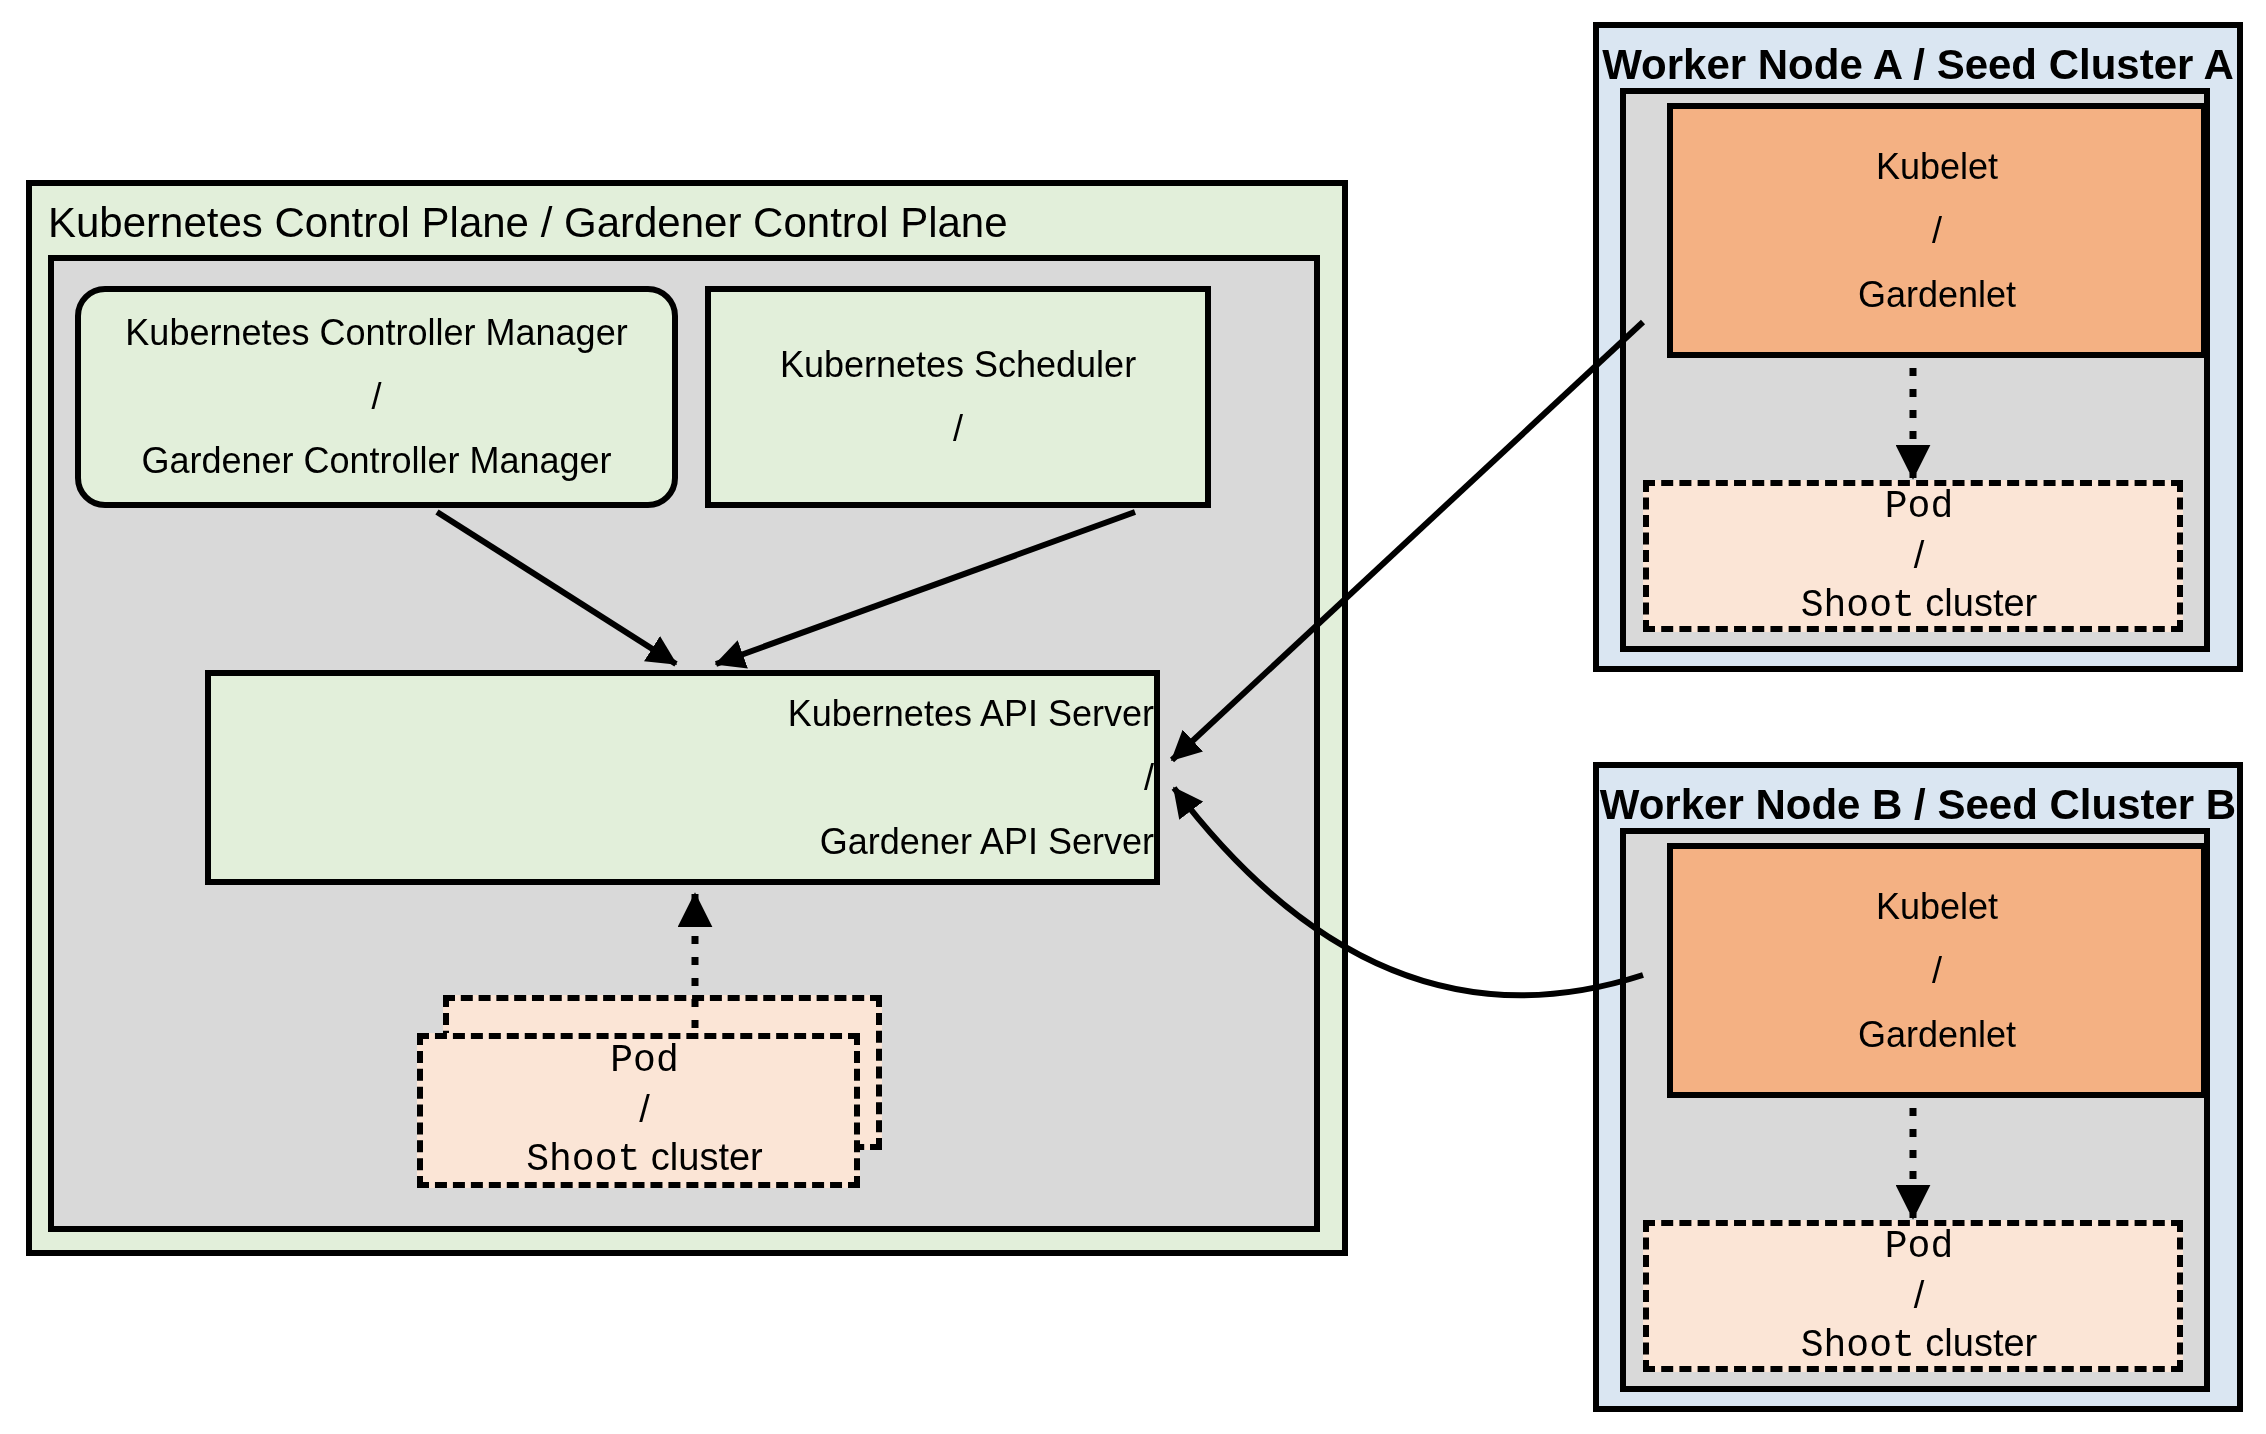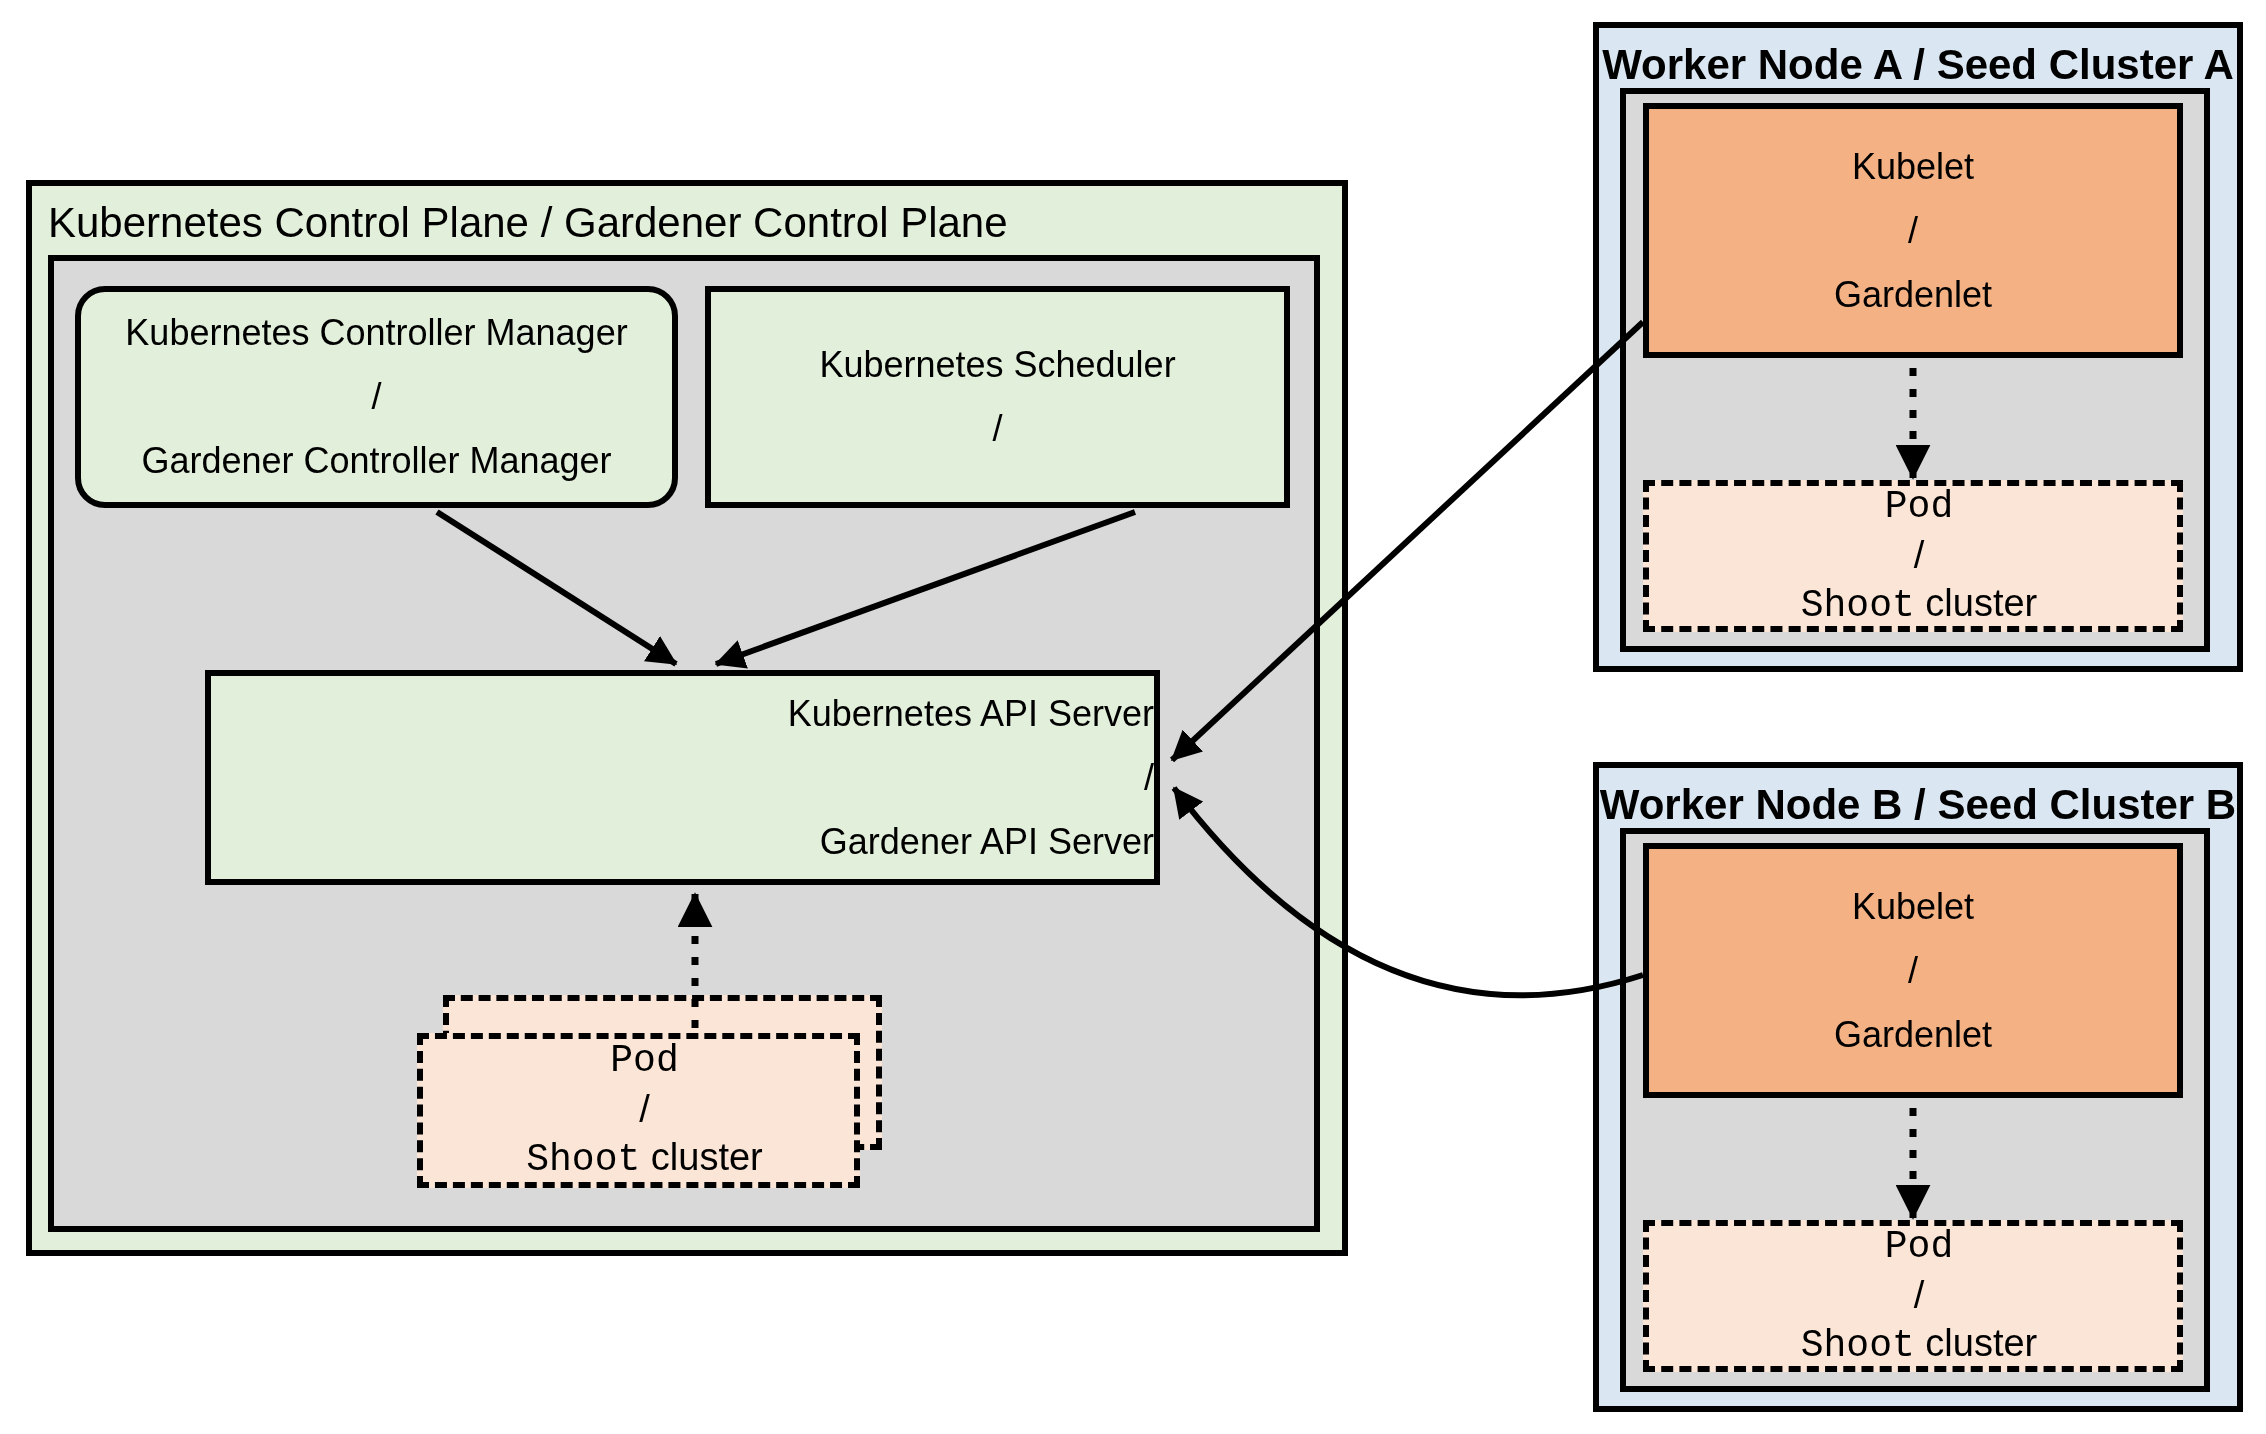--- a/index.html
+++ b/index.html
@@ -5,21 +5,21 @@
   html,body{margin:0;padding:0;}
   body{
     width:2266px;height:1434px;position:relative;background:#ffffff;
     font-family:"Liberation Sans", sans-serif;color:#000;overflow:hidden;
   }
   .abs{position:absolute;box-sizing:border-box;}
   .solid-border{border:6px solid #000;}
   .green-bg{background:#e2efda;}
   .gray-bg{background:#d9d9d9;}
   .blue-bg{background:#dae6f2;}
-  .orange-bg{background:#f4b183;}
+  .orange-bg{background:#f4b183;margin-left:24px;}
   .peach-bg{background:#fbe5d6;}
   .dashed-border{border:6px dashed #000;}
   .label-box{
     display:flex;flex-direction:column;align-items:center;justify-content:center;
     text-align:center;font-size:36px;line-height:64px;
   }
   .label-box .line{white-space:nowrap;}
   .bold{font-weight:400;}
   .mono{font-family:"Liberation Mono", monospace;}
   .pod-box{font-size:38px;line-height:48px;padding-left:12px;}
@@ -42,21 +42,21 @@
 </div>
 
 <div class="abs solid-border gray-bg" style="left:48px;top:255px;width:1272px;height:977px;"></div>
 
 <div class="abs solid-border green-bg label-box" style="left:75px;top:286px;width:603px;height:222px;border-radius:30px;">
   <div class="line">Kubernetes Controller Manager</div>
   <div class="line">/</div>
   <div class="line">Gardener Controller Manager</div>
 </div>
 
-<div class="abs solid-border green-bg label-box" style="left:705px;top:286px;width:585px;height:222px;">
+<div class="abs solid-border green-bg label-box" style="left:705px;top:286px;width:506px;height:222px;">
   <div class="line">Kubernetes Scheduler</div>
   <div class="line">/</div>
 </div>
 
 <div class="abs solid-border green-bg label-box" style="left:205px;top:670px;width:955px;height:215px;align-items:flex-end;">
   <div class="line">Kubernetes API Server</div>
   <div class="line">/</div>
   <div class="line">Gardener API Server</div>
 </div>
 

